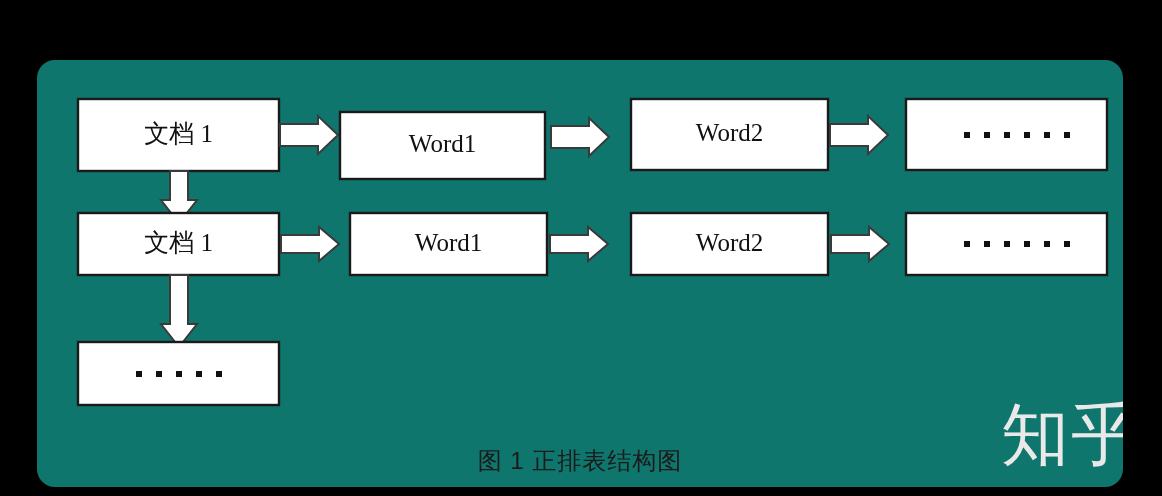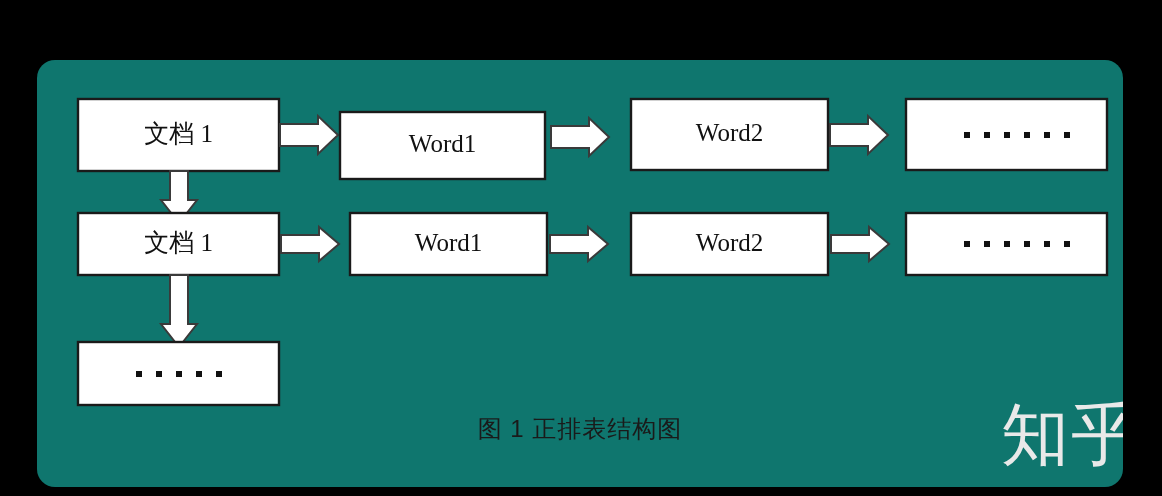--- a/index.html
+++ b/index.html
@@ -58,21 +58,21 @@
   }
   .block-arrow {
     fill: #ffffff;
     stroke: #3a3a3a;
     stroke-width: 2;
     stroke-linejoin: miter;
   }
   #caption {
     position: absolute;
     left: 0;
-    top: 353px;
+    top: 385px;
     width: 1086px;
     text-align: center;
     font-family: "Liberation Sans", "DejaVu Sans", sans-serif;
     font-size: 24px;
     color: #1a1a1a;
     letter-spacing: 1px;
   }
   #watermark {
     position: absolute;
     right: -18px;

